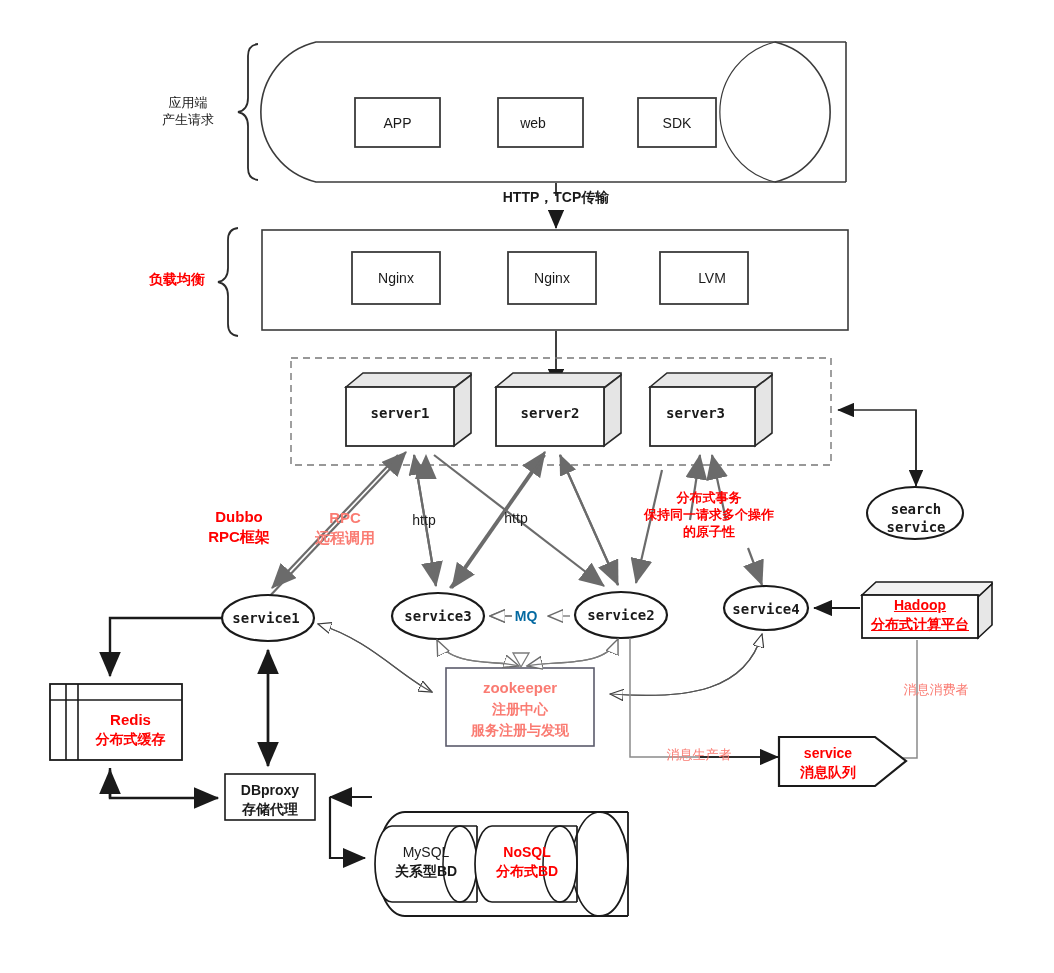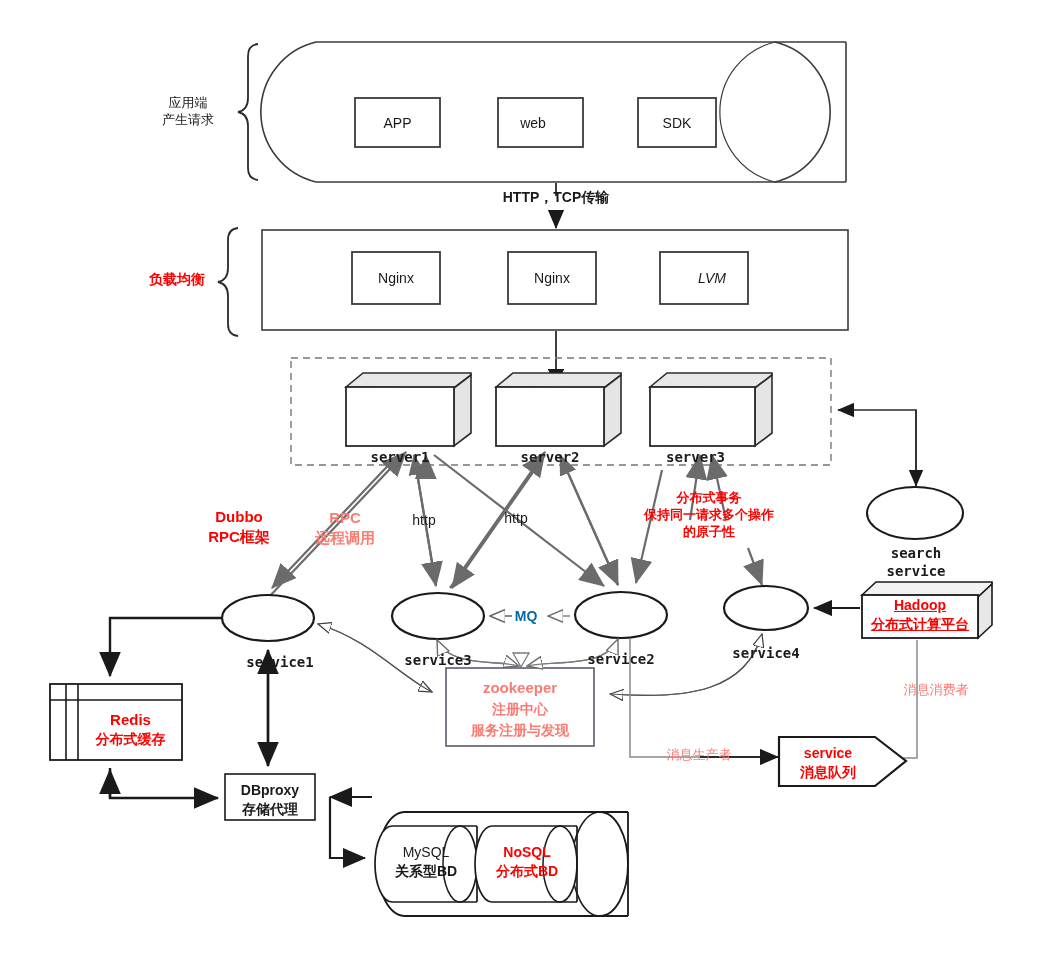--- a/index.html
+++ b/index.html
@@ -8,21 +8,21 @@
     font-family:"Liberation Sans","DejaVu Sans",sans-serif;
     width:1054px;height:973px;position:relative;overflow:hidden;
     -webkit-font-smoothing:antialiased;
   }
   #canvas{position:absolute;left:0;top:0;width:1054px;height:973px;}
   .svg-layer{position:absolute;left:0;top:0;width:1054px;height:973px;}
   .lbl{position:absolute;text-align:center;line-height:1.3;white-space:pre;}
   .black{color:#1a1a1a;}
   .red{color:#ff0000;font-weight:bold;}
   .salmon{color:#fa7b72;font-weight:bold;}
-  .mono{font-family:"DejaVu Sans Mono","Liberation Mono",monospace;font-weight:bold;margin-top:44px;}
+  .mono{font-family:"DejaVu Sans Mono","Liberation Mono",monospace;font-weight:bold;}
 </style>
 </head>
 <body>
 
 <div id="canvas">
 
   <svg class="svg-layer" viewBox="0 0 1054 973" xmlns="http://www.w3.org/2000/svg">
     <defs>
       <marker id="arrH" markerWidth="11" markerHeight="9" refX="10" refY="4.5" orient="auto">
         <path d="M0,0 L10.5,4.5 L0,9 Z" fill="#1a1a1a"></path>
@@ -234,40 +234,40 @@
   <div class="lbl black" style="left:357px;top:114px;width:81px;font-size:14px;">APP</div>
   <div class="lbl black" style="left:500px;top:114px;width:66px;font-size:14px;">web</div>
   <div class="lbl black" style="left:640px;top:114px;width:74px;font-size:14px;">SDK</div>
 
   <div class="lbl black" style="left:456px;top:188px;width:200px;font-size:14px;font-weight:bold;">HTTP，TCP传输</div>
 
   <div class="lbl red" style="left:129px;top:270px;width:96px;font-size:14px;">负载均衡</div>
 
   <div class="lbl black" style="left:354px;top:269px;width:84px;font-size:14px;">Nginx</div>
   <div class="lbl black" style="left:510px;top:269px;width:84px;font-size:14px;">Nginx</div>
-  <div class="lbl black" style="left:662px;top:269px;width:100px;font-size:14px;font-style:italic;">LVM</div>
+  <div class="lbl black" style="left:662px;top:269px;width:100px;font-size:14px;">LVM</div>
 
   <div class="lbl black mono" style="left:348px;top:404px;width:104px;font-size:14px;">server1</div>
   <div class="lbl black mono" style="left:498px;top:404px;width:104px;font-size:14px;">server2</div>
   <div class="lbl black mono" style="left:652px;top:404px;width:87px;font-size:14px;">server3</div>
 
   <div class="lbl red" style="left:184px;top:507px;width:110px;font-size:15px;">Dubbo
 RPC框架</div>
   <div class="lbl salmon" style="left:297px;top:508px;width:96px;font-size:15px;">RPC
 远程调用</div>
   <div class="lbl black" style="left:400px;top:511px;width:48px;font-size:14px;">http</div>
   <div class="lbl black" style="left:492px;top:509px;width:48px;font-size:14px;">http</div>
   <div class="lbl red" style="left:617px;top:490px;width:184px;font-size:13px;">分布式事务
 保持同一请求多个操作
 的原子性</div>
 
   <div class="lbl black mono" style="left:874px;top:500px;width:84px;font-size:14px;font-weight:bold;">search
 service</div>
 
-  <div class="lbl black mono" style="left:234px;top:609px;width:92px;font-size:14px;">service1</div>
+  <div class="lbl black mono" style="left:220px;top:609px;width:92px;font-size:14px;">service1</div>
   <div class="lbl black mono" style="left:392px;top:607px;width:92px;font-size:14px;">service3</div>
   <div class="lbl black mono" style="left:575px;top:606px;width:92px;font-size:14px;">service2</div>
   <div class="lbl black mono" style="left:722px;top:600px;width:88px;font-size:14px;">service4</div>
 
   <div class="lbl" style="left:506px;top:607px;width:40px;font-size:14px;color:#0369a1;font-weight:bold;">MQ</div>
 
   <div class="lbl salmon" style="left:447px;top:678px;width:146px;font-size:15px;">zookeeper</div>
   <div class="lbl salmon" style="left:447px;top:700px;width:146px;font-size:14px;">注册中心</div>
   <div class="lbl salmon" style="left:447px;top:721px;width:146px;font-size:14px;">服务注册与发现</div>
 

